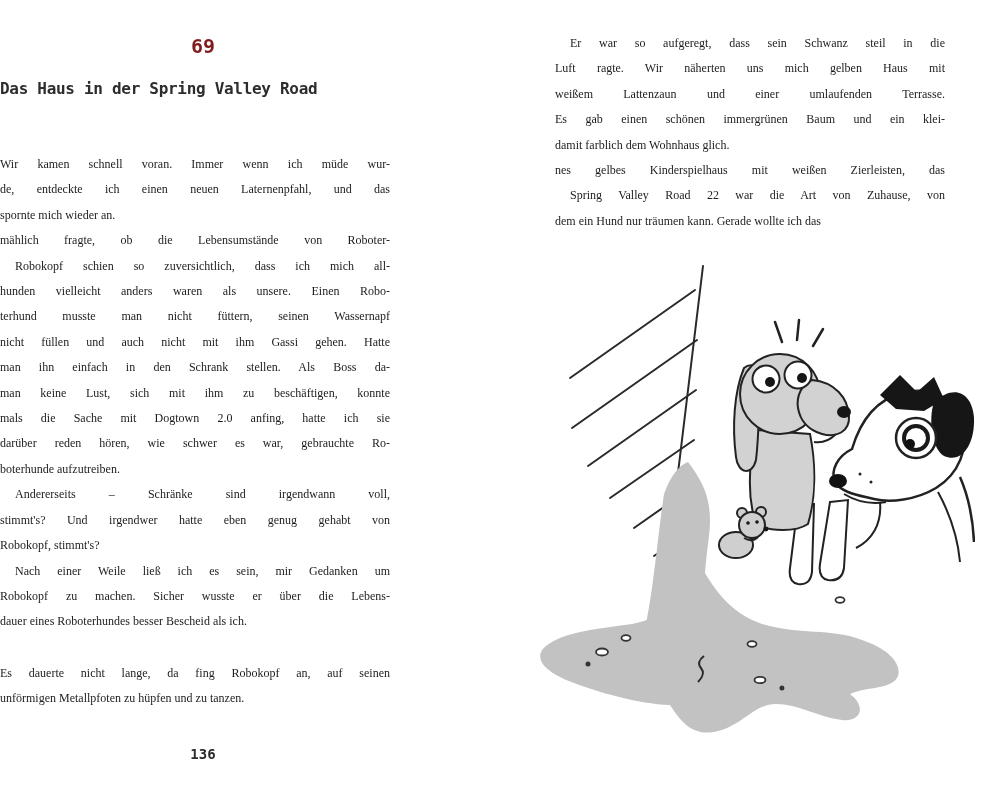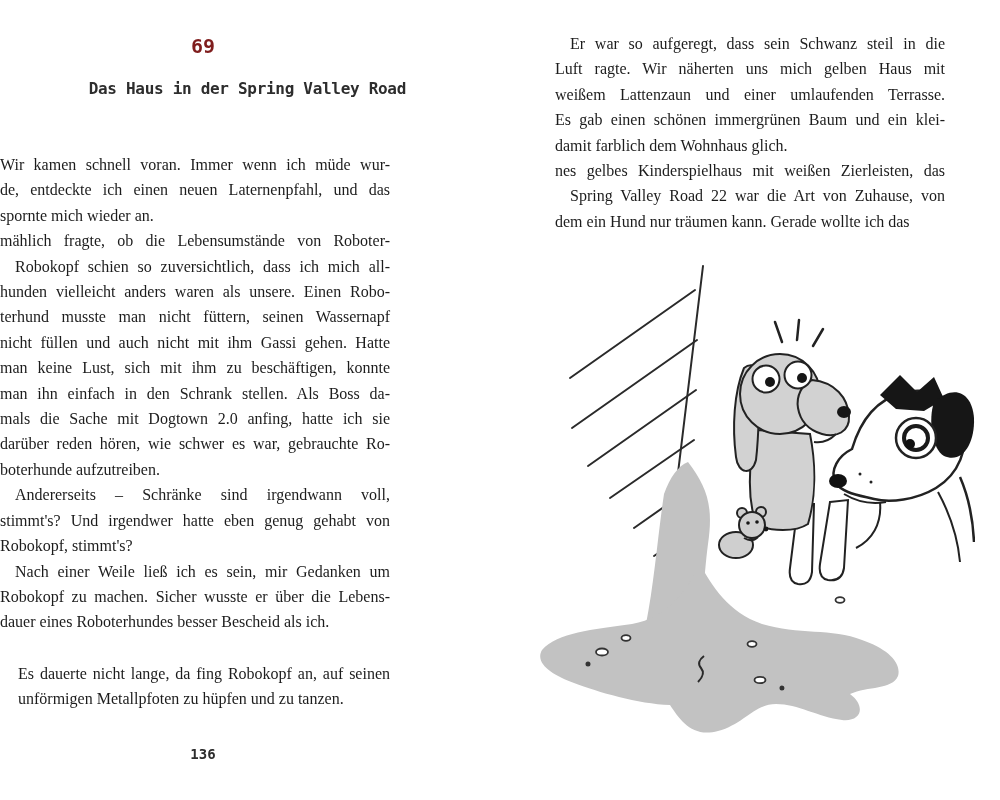--- a/index.html
+++ b/index.html
@@ -16,30 +16,30 @@
   .page-right { left:555px; width:406px; }
 
   .chapter-number {
     position:absolute; top:34px; left:0; right:0;
     text-align:center;
     font-family:"DejaVu Sans Mono", monospace;
     font-weight:bold; font-size:20px; color:#7f1d1d;
   }
   .chapter-title {
     position:absolute; top:79px; left:0; right:0;
-    text-align:right;
+    text-align:left;
     font-family:"DejaVu Sans Mono", monospace;
     font-weight:bold; font-size:16px; letter-spacing:-0.3px; color:#2d2d2d;
   }
-  .body-text { position:absolute; left:0; right:16px; font-size:16px; line-height:25.4px; }
+  .body-text { position:absolute; left:0; right:16px; font-size:12px; line-height:25.4px; }
   #left-body  { top:152px; }
   #right-body { top:31px; }
 
   .para { margin:0; }
-  .para.gap { margin-top:26px;padding-left:18px; }
+  .para.gap { margin-top:26px; }
   .line { text-align:justify; }
   .line.just { text-align-last:justify; }
   .line.ind  { text-indent:15px; }
 
   .page-number {
     position:absolute; top:746px; left:0; right:0;
     text-align:center;
     font-family:"DejaVu Sans Mono", monospace;
     font-weight:bold; font-size:14px; color:#2d2d2d;
   }
@@ -58,22 +58,22 @@
         <div class="line just">Wir kamen schnell voran. Immer wenn ich müde wur-</div>
         <div class="line just">de, entdeckte ich einen neuen Laternenpfahl, und das</div>
         <div class="line">spornte mich wieder an.</div>
       </div>
       <div class="para">
         <div class="line just">mählich fragte, ob die Lebensumstände von Roboter-</div>
         <div class="line just ind">Robokopf schien so zuversichtlich, dass ich mich all-</div>
         <div class="line just">hunden vielleicht anders waren als unsere. Einen Robo-</div>
         <div class="line just">terhund musste man nicht füttern, seinen Wassernapf</div>
         <div class="line just">nicht füllen und auch nicht mit ihm Gassi gehen. Hatte</div>
+        <div class="line just">man ihn einfach in den Schrank stellen. Als Boss da-</div>
         <div class="line just">man keine Lust, sich mit ihm zu beschäftigen, konnte</div>
-        <div class="line just">man ihn einfach in den Schrank stellen. Als Boss da-</div>
         <div class="line just">mals die Sache mit Dogtown 2.0 anfing, hatte ich sie</div>
         <div class="line just">darüber reden hören, wie schwer es war, gebrauchte Ro-</div>
         <div class="line">boterhunde aufzutreiben.</div>
       </div>
       <div class="para">
         <div class="line just ind">Andererseits – Schränke sind irgendwann voll,</div>
         <div class="line just">stimmt's? Und irgendwer hatte eben genug gehabt von</div>
         <div class="line">Robokopf, stimmt's?</div>
       </div>
       <div class="para">

